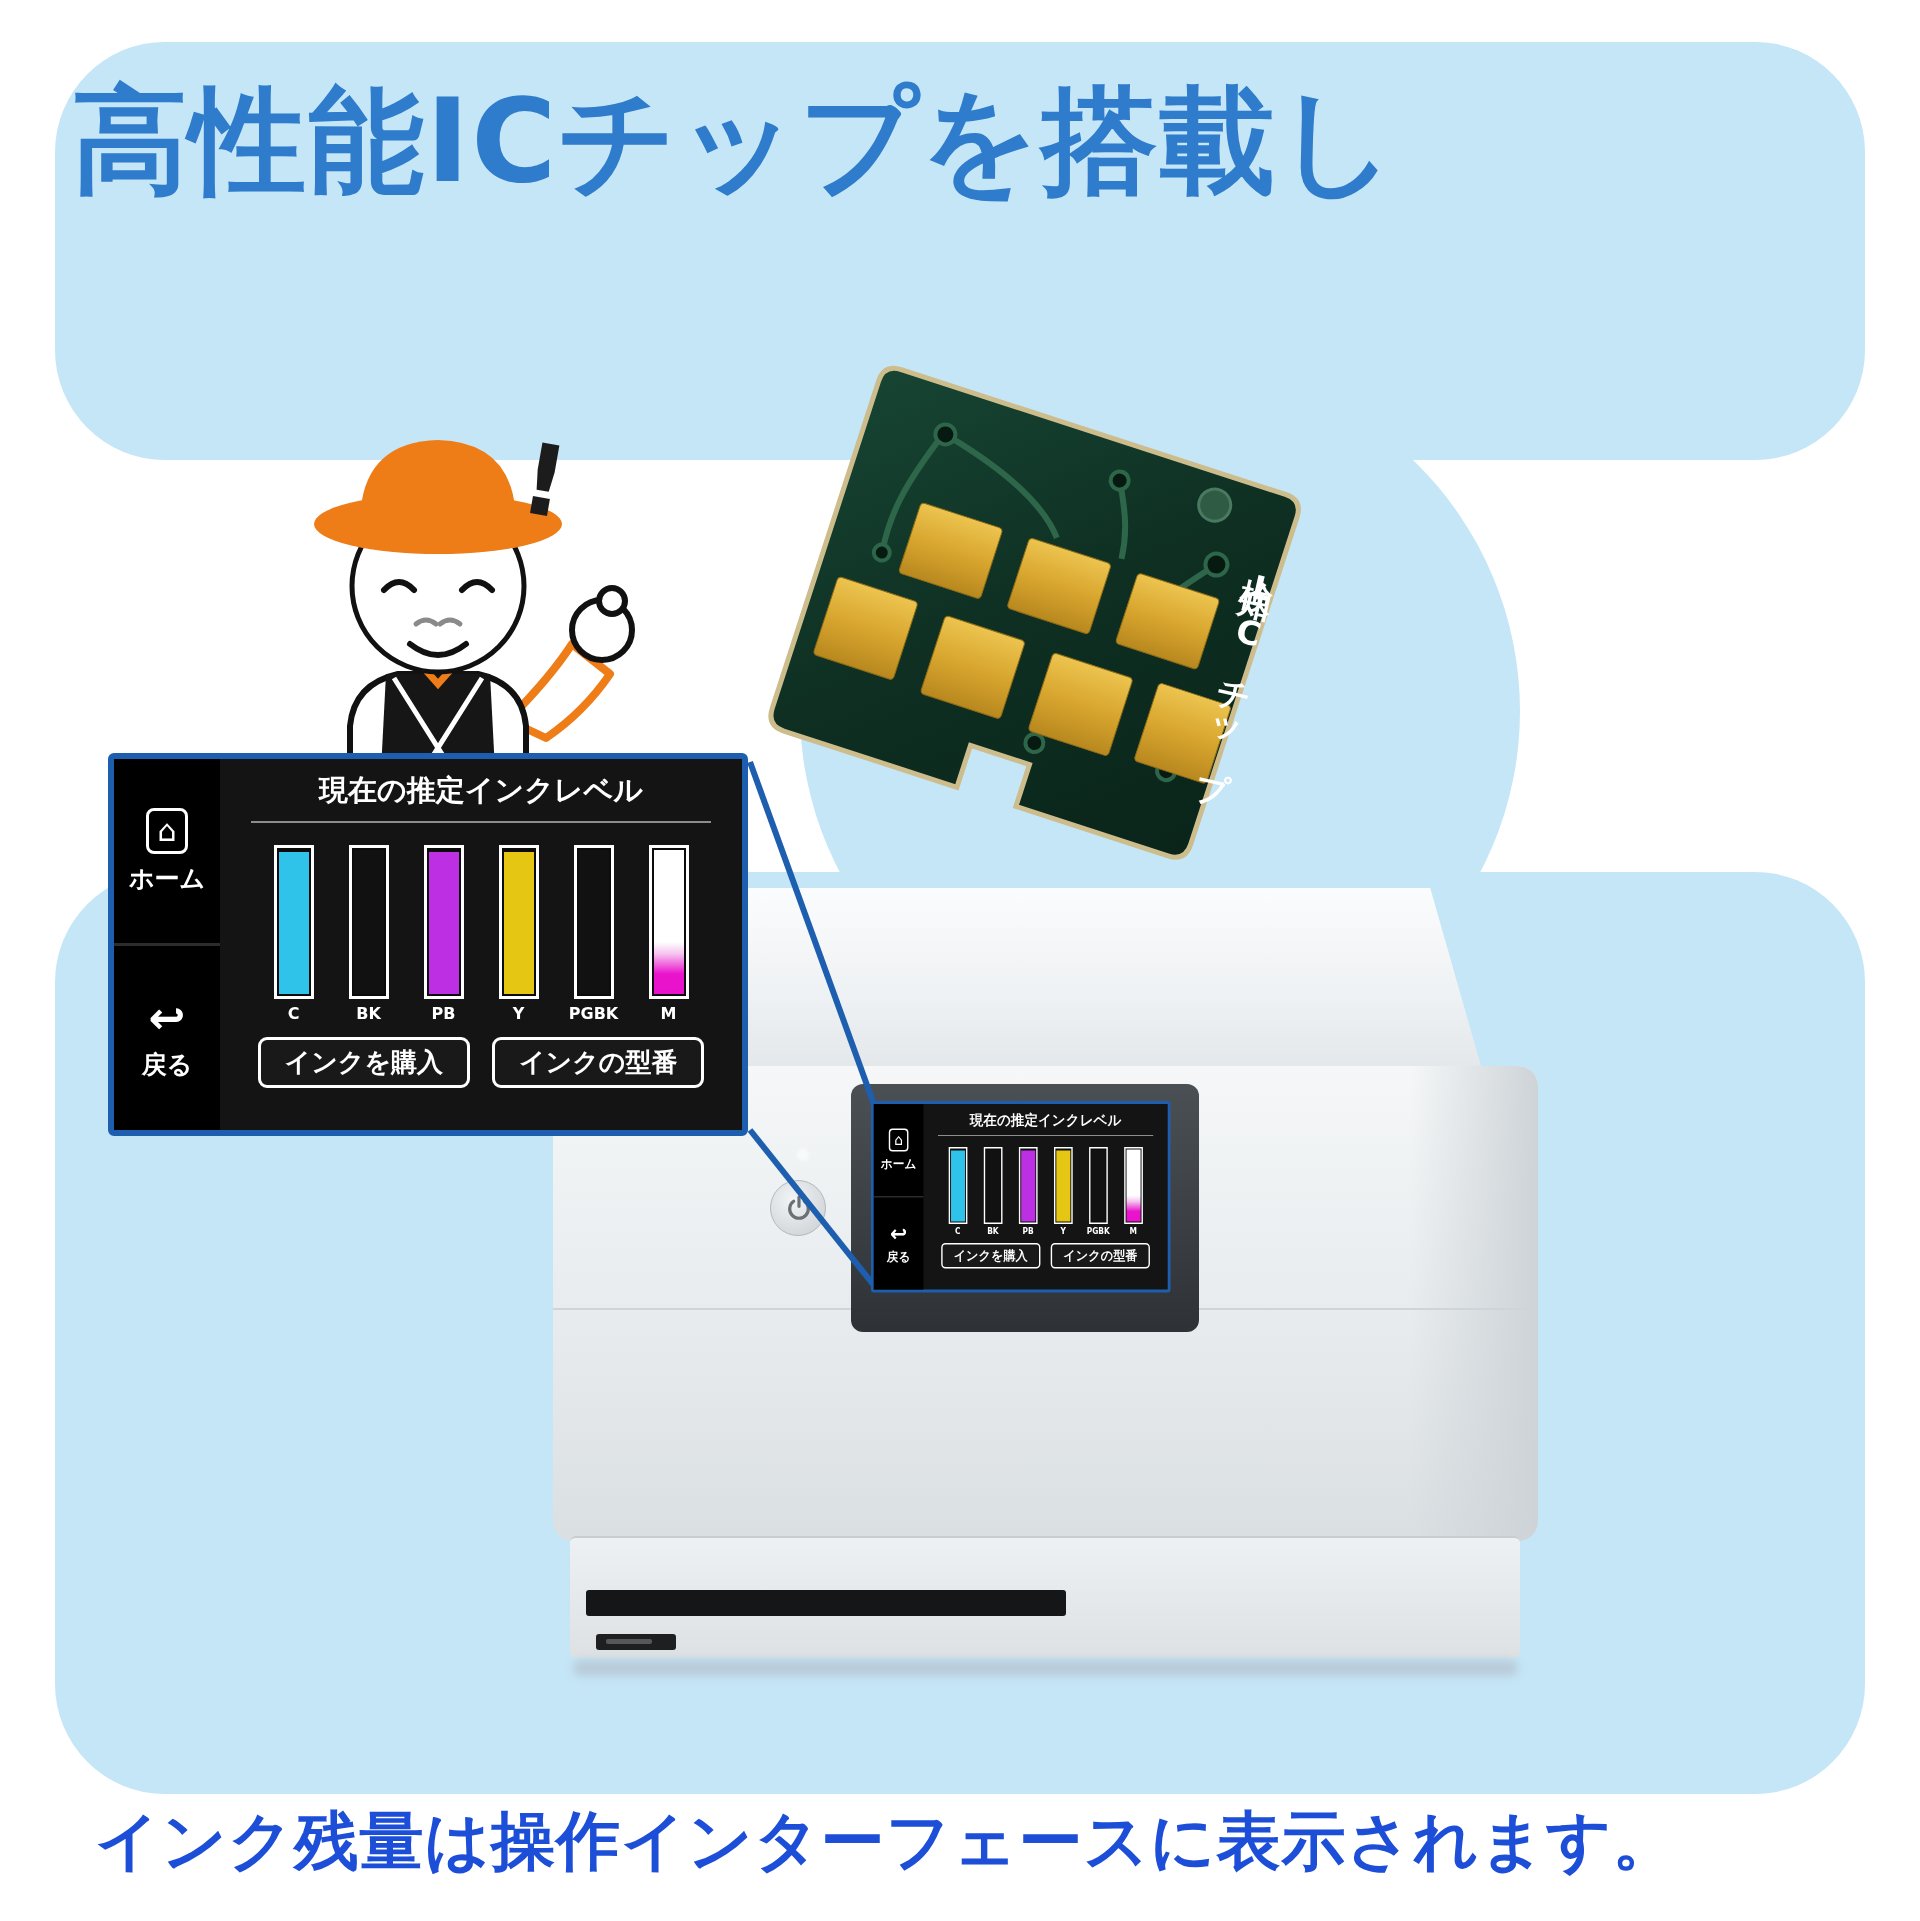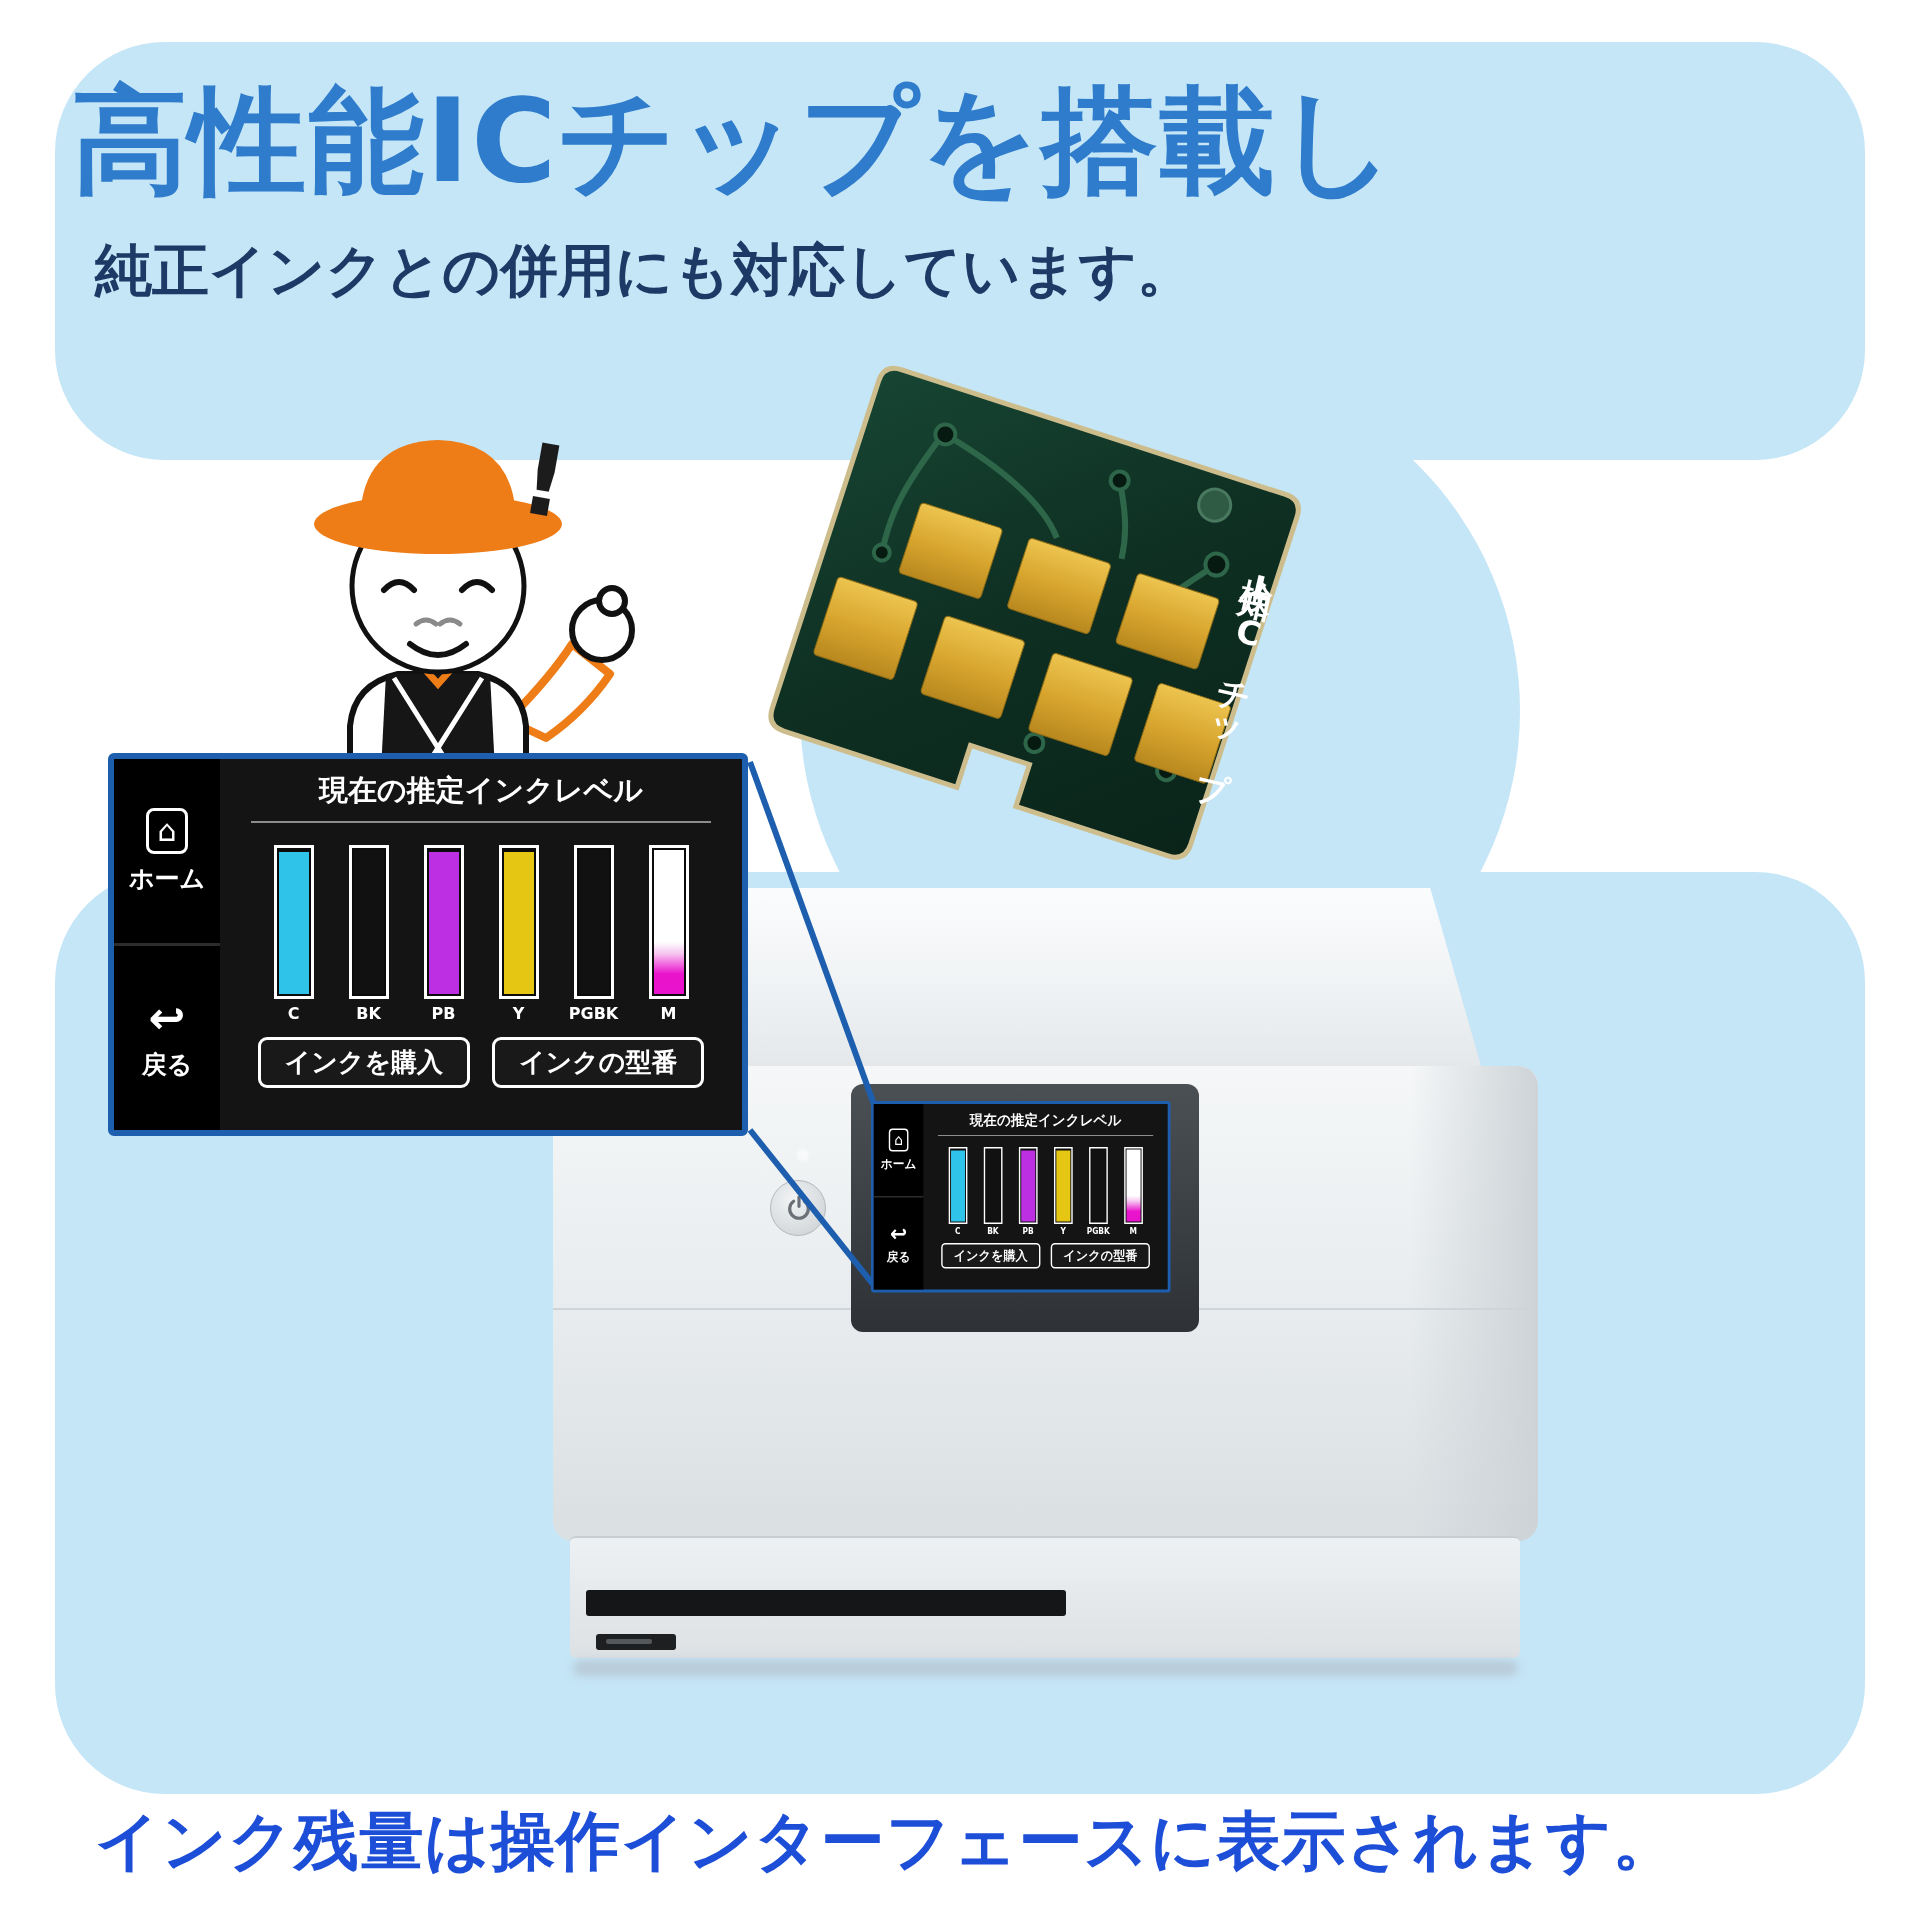--- a/index.html
+++ b/index.html
@@ -83,21 +83,20 @@
 </style>
 </head>
 <body>
 
 <div class="blob" id="blob-top"></div>
 <div class="blob" id="blob-chip"></div>
 <div class="blob" id="blob-mid"></div>
 
 <div class="title">高性能ICチップを搭載し</div>
 <div class="subtitle">
-  <div>純正インクとの併用にも対応しています。</div>
 </div>
 
 <svg class="character" viewBox="0 0 470 420">
   <path d="M258 312 Q 300 270 322 236 L 360 266 Q 334 304 296 330 Z" fill="#fff" stroke="#ee7d18" stroke-width="8" stroke-linejoin="round"></path>
   <circle cx="352" cy="222" r="30" fill="#fff" stroke="#111" stroke-width="6"></circle>
   <circle cx="362" cy="193" r="13" fill="#fff" stroke="#111" stroke-width="6"></circle>
   <path d="M100 318 Q 104 276 148 266 L 228 266 Q 272 276 276 318 L 276 420 L 100 420 Z" fill="#fff" stroke="#111" stroke-width="6"></path>
   <path d="M136 266 L 240 266 L 248 420 L 128 420 Z" fill="#161616"></path>
   <path d="M144 270 L 236 416 M 232 270 L 140 416" stroke="#fff" stroke-width="5"></path>
   <path d="M172 258 L 188 276 L 204 258" fill="none" stroke="#ee7d18" stroke-width="7"></path>

